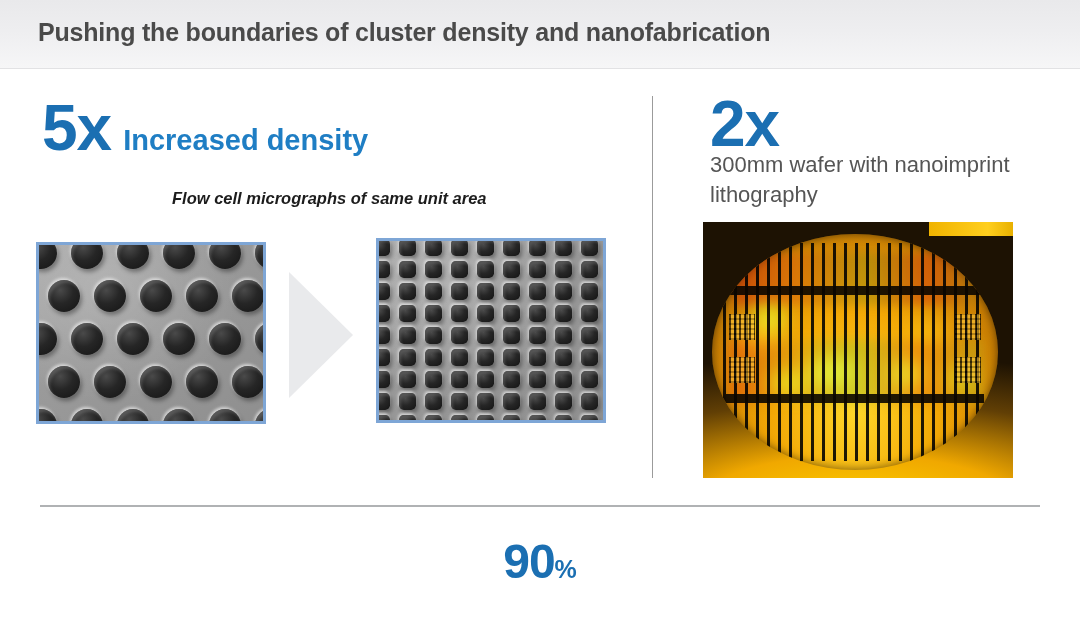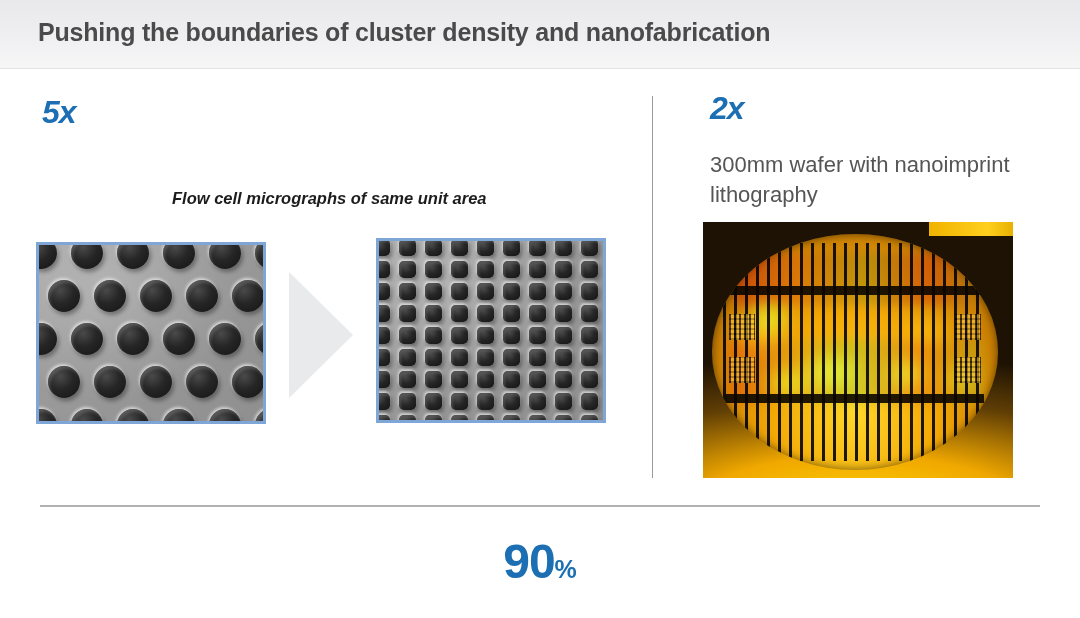--- a/index.html
+++ b/index.html
@@ -55,26 +55,25 @@
   }
 
   
   .headline {
     position: absolute;
     display: flex;
     align-items: baseline;
     white-space: nowrap;
   }
   .stat-big {
-    font-size: 32px;
+    font-size: 64px;
     font-weight: bold;
     color: #1b6fb2;
     letter-spacing: -1px;
     line-height: 1;
-    font-style: italic;
   }
   .stat-label {
     font-size: 29px;
     font-weight: bold;
     color: #1f7ec4;
     margin-left: 12px;
     line-height: 1;
   }
 
   #left-headline { left: 42px; top: 96px; }
@@ -266,20 +265,21 @@
 <body>
 
 <div class="header-band"></div>
 <div class="page-title">Pushing the boundaries of cluster density and nanofabrication</div>
 
 <div class="v-divider"></div>
 <div class="h-divider"></div>
 
 <div class="headline" id="left-headline">
   <span class="stat-big">5x</span>
+  <span class="stat-label">Increased density</span>
 </div>
 
 <div class="micro-caption">Flow cell micrographs of same unit area</div>
 
 <div class="micrograph" id="micro-left">
   <div class="micro-inner" id="holes-left">
       <div class="hole round" style="left: -14px; top: -8px; width: 32px; height: 32px;"></div>
       <div class="hole round" style="left: 32px; top: -8px; width: 32px; height: 32px;"></div>
       <div class="hole round" style="left: 78px; top: -8px; width: 32px; height: 32px;"></div>
       <div class="hole round" style="left: 124px; top: -8px; width: 32px; height: 32px;"></div>

